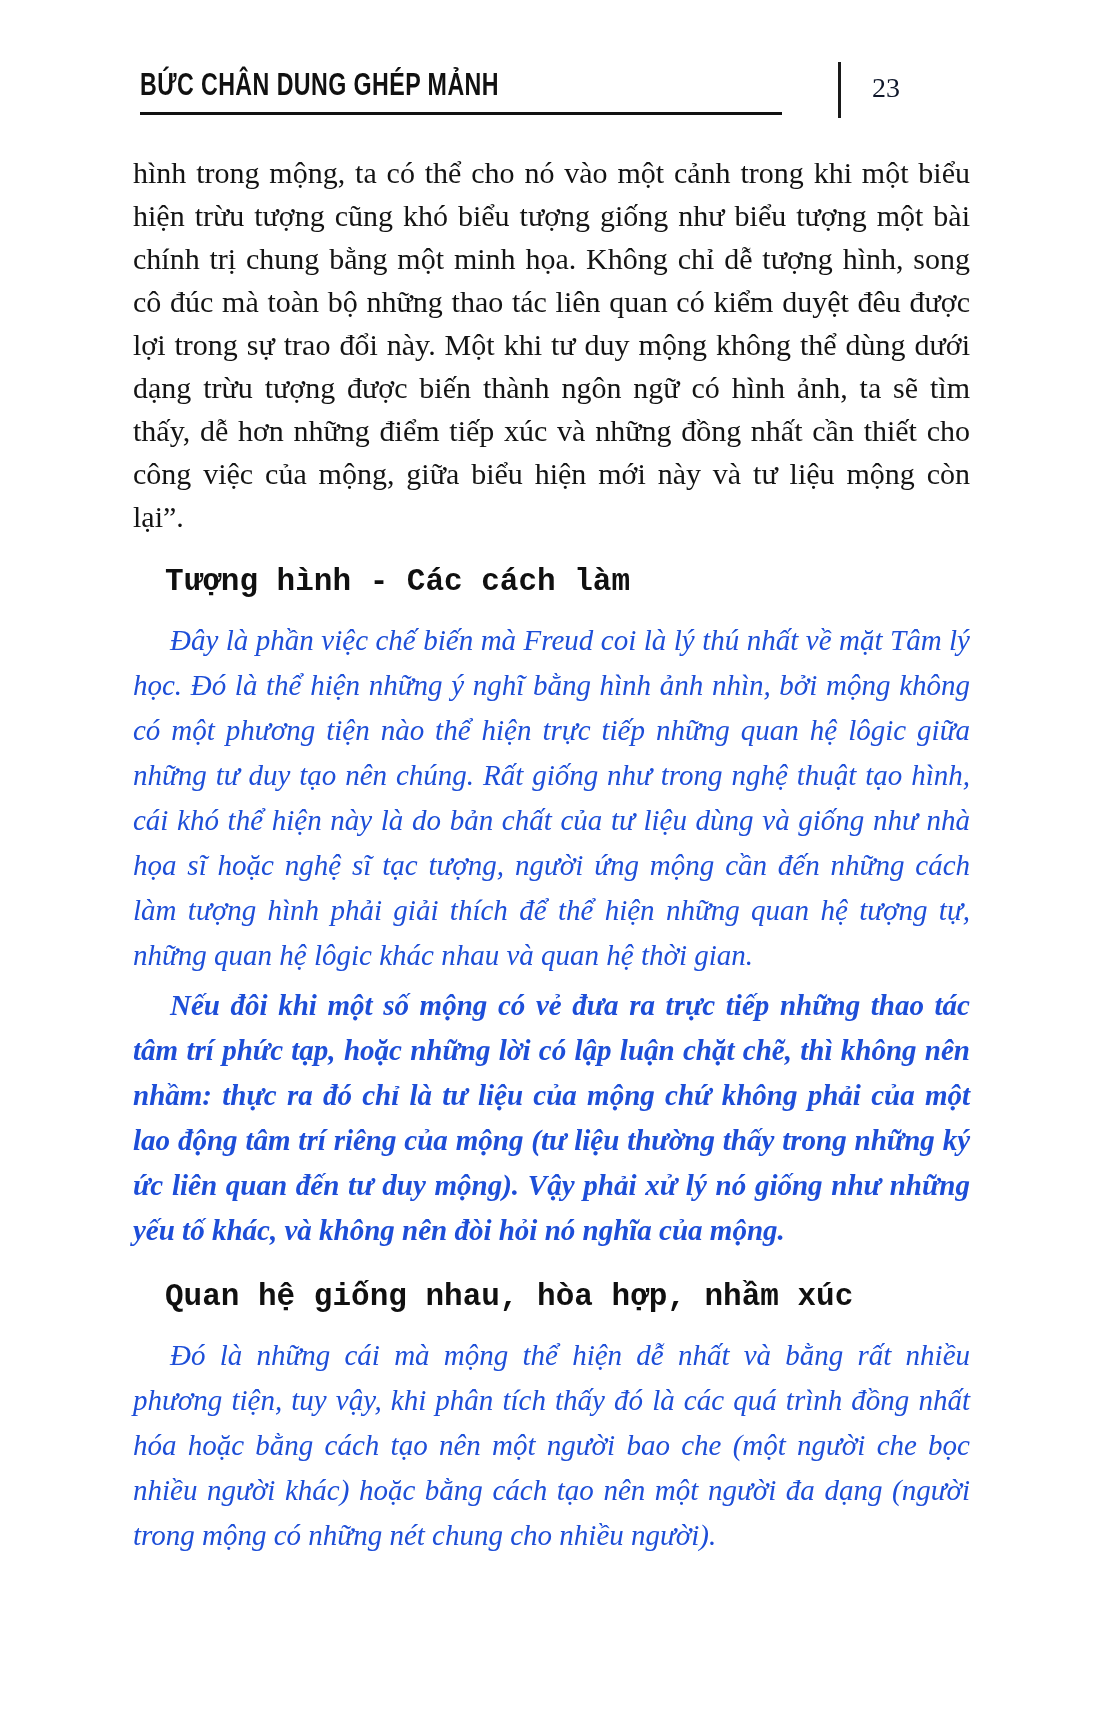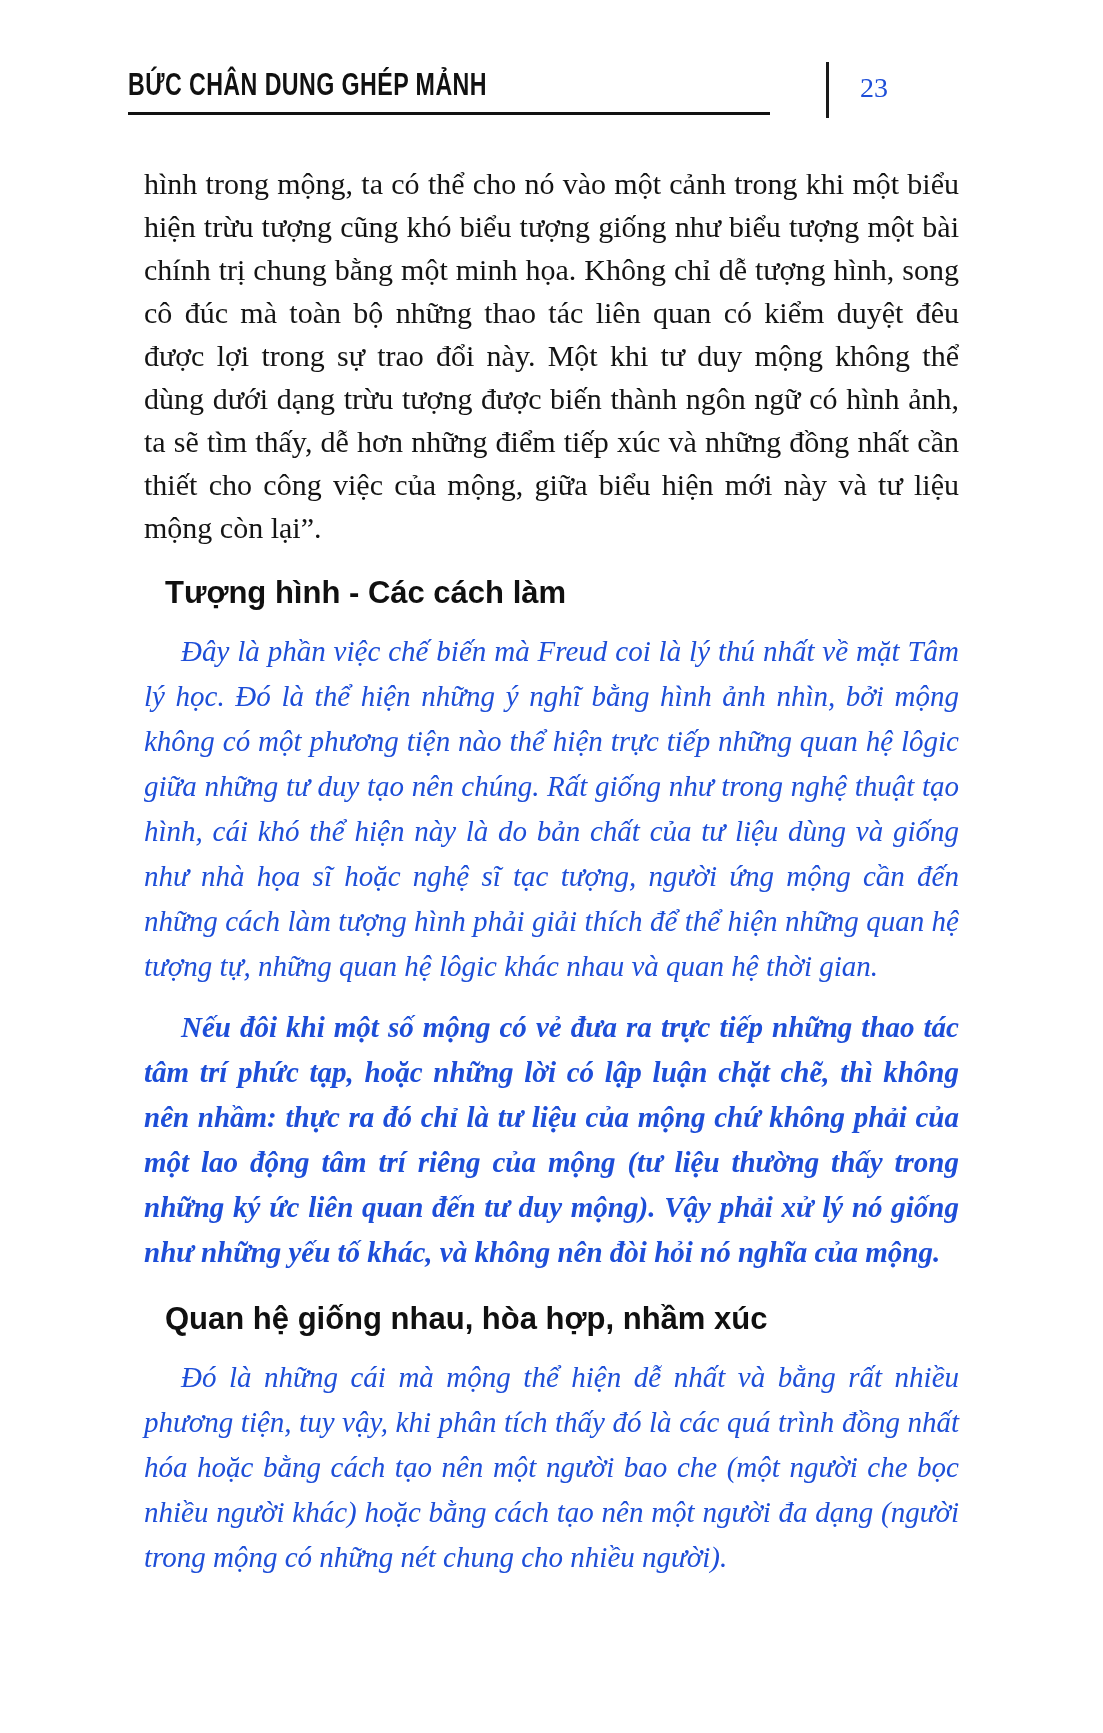--- a/index.html
+++ b/index.html
@@ -13,21 +13,21 @@
     height: 1733px;
     background: #ffffff;
     color: #161616;
     overflow: hidden;
     font-family: "Liberation Serif", serif;
   }
 
   
   .running-header {
     position: absolute;
-    top: 0; left: 0; right: 0;
+    top: 0; left: 12px; right: 0;
     height: 130px;
     text-align: right;
   }
   .header-title {
     position: absolute;
     left: 128px;
     top: 72px;
     font-family: "Liberation Sans", sans-serif;
     font-weight: 700;
     font-size: 27px;
@@ -52,39 +52,39 @@
     width: 3px;
     height: 56px;
     background: #1a1a1a;
   }
   .page-number {
     position: absolute;
     left: 860px;
     top: 72px;
     font-family: "Liberation Serif", serif;
     font-size: 28px;
-    color: #1d4ed8;
+    color: #0f172a;
   }
 
   
   .content {
     position: absolute;
     top: 146px;
     left: 128px;
     width: 847px;
   }
-  p { margin: 16px; }
+  p { margin: 5px; }
   .para-roman {
     font-size: 30px;
     line-height: 43px;
     text-align: justify;
     color: #141414;
   }
   .section-heading {
-    font-family: Liberation Sans, sans-serif;
+    font-family: Liberation Mono, monospace;
     font-weight: 700;
     font-size: 31px;
     line-height: 40px;
     margin: 24px 0 16px 37px;
     color: #101010;
   }
   .para-italic {
     font-style: italic;
     font-size: 29px;
     line-height: 45px;

